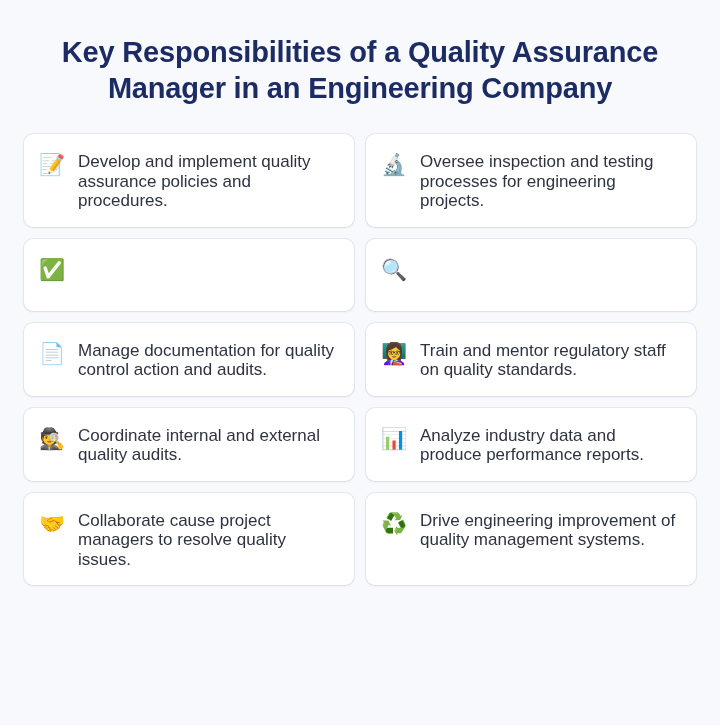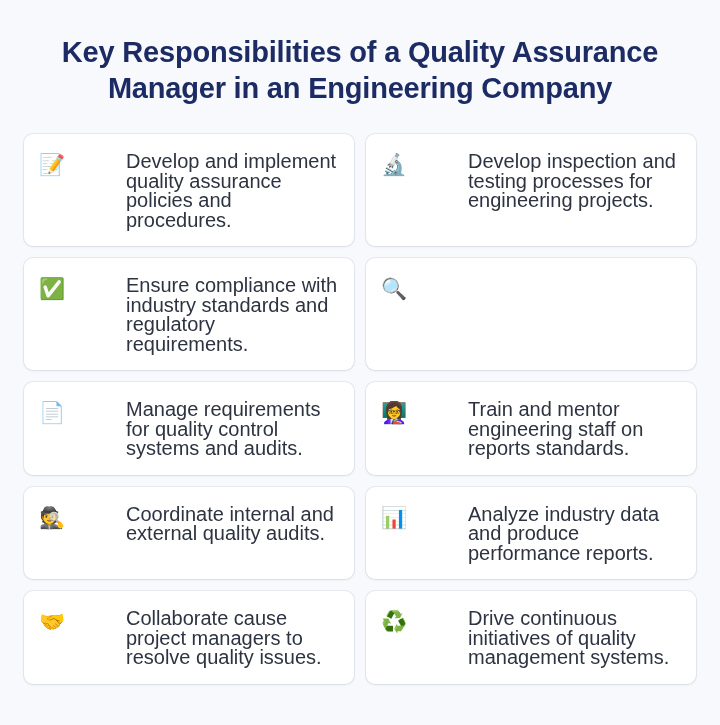--- a/index.html
+++ b/index.html
@@ -54,77 +54,75 @@
     width: 28px;
     height: 28px;
     font-size: 21px;
     line-height: 28px;
     text-align: center;
     margin-right: 12px;
     margin-top: 1px;
   }
   .card-text {
     color: #2d3340;
-    font-size: 20px;
+    font-size: 17px;
     line-height: 19.5px;
     padding-top: 2px;
-    margin-left: 48px;
   }
 </style>
 </head>
 <body>
 
 <div class="page">
   <h1 class="title">Key Responsibilities of a Quality Assurance Manager in an Engineering Company</h1>
 
   <div class="grid">
 
     <div class="card">
       <span class="card-icon">📝</span>
       <span class="card-text">Develop and implement quality assurance policies and procedures.</span>
     </div>
 
     <div class="card">
       <span class="card-icon">🔬</span>
-      <span class="card-text">Develop inspection and testing processes for engineering projects.</span>
+      <span class="card-text">Oversee inspection and testing processes for engineering projects.</span>
     </div>
 
     <div class="card">
       <span class="card-icon">✅</span>
-      <span class="card-text">Ensure compliance with industry standards and regulatory requirements.</span>
     </div>
 
     <div class="card">
       <span class="card-icon">🔍</span>
     </div>
 
     <div class="card">
       <span class="card-icon">📄</span>
-      <span class="card-text">Manage requirements for quality control systems and audits.</span>
+      <span class="card-text">Manage documentation for quality control action and audits.</span>
     </div>
 
     <div class="card">
       <span class="card-icon">👩‍🏫</span>
-      <span class="card-text">Train and mentor engineering staff on reports standards.</span>
+      <span class="card-text">Train and mentor regulatory staff on quality standards.</span>
     </div>
 
     <div class="card">
       <span class="card-icon">🕵️</span>
       <span class="card-text">Coordinate internal and external quality audits.</span>
     </div>
 
     <div class="card">
       <span class="card-icon">📊</span>
       <span class="card-text">Analyze industry data and produce performance reports.</span>
     </div>
 
     <div class="card">
       <span class="card-icon">🤝</span>
       <span class="card-text">Collaborate cause project managers to resolve quality issues.</span>
     </div>
 
     <div class="card">
       <span class="card-icon">♻️</span>
-      <span class="card-text">Drive continuous initiatives of quality management systems.</span>
+      <span class="card-text">Drive engineering improvement of quality management systems.</span>
     </div>
 
   </div>
 </div>
 
 </body></html>

